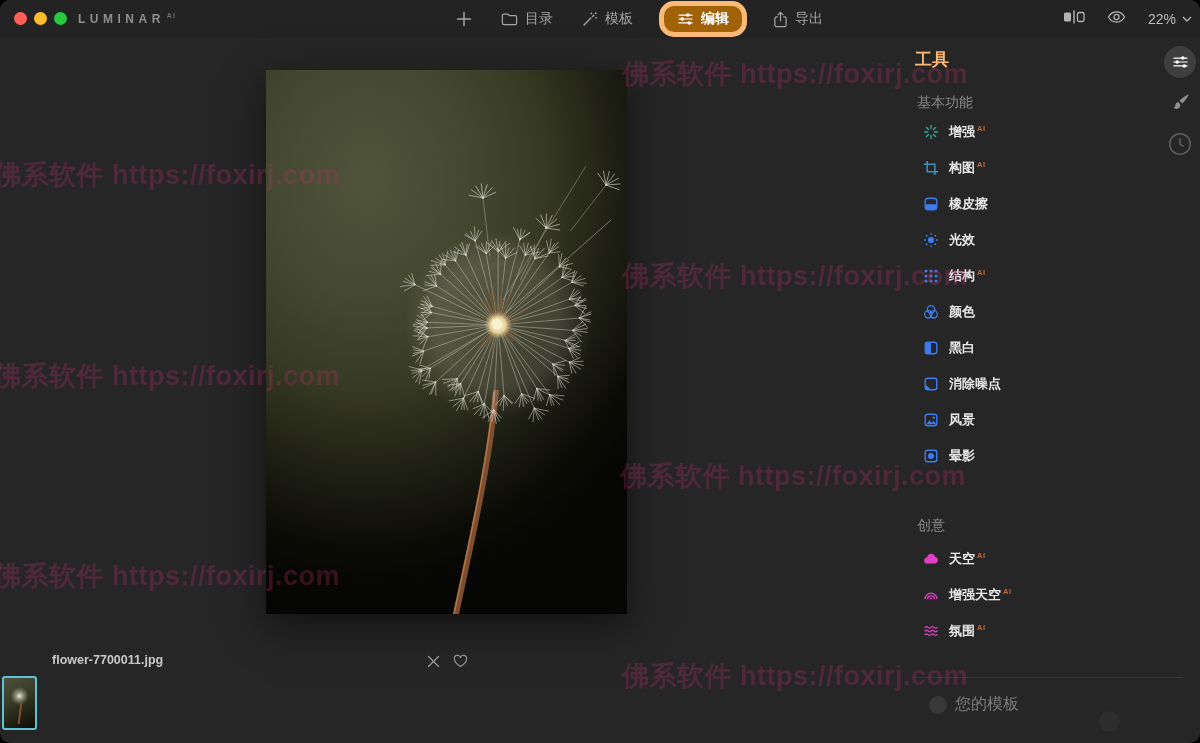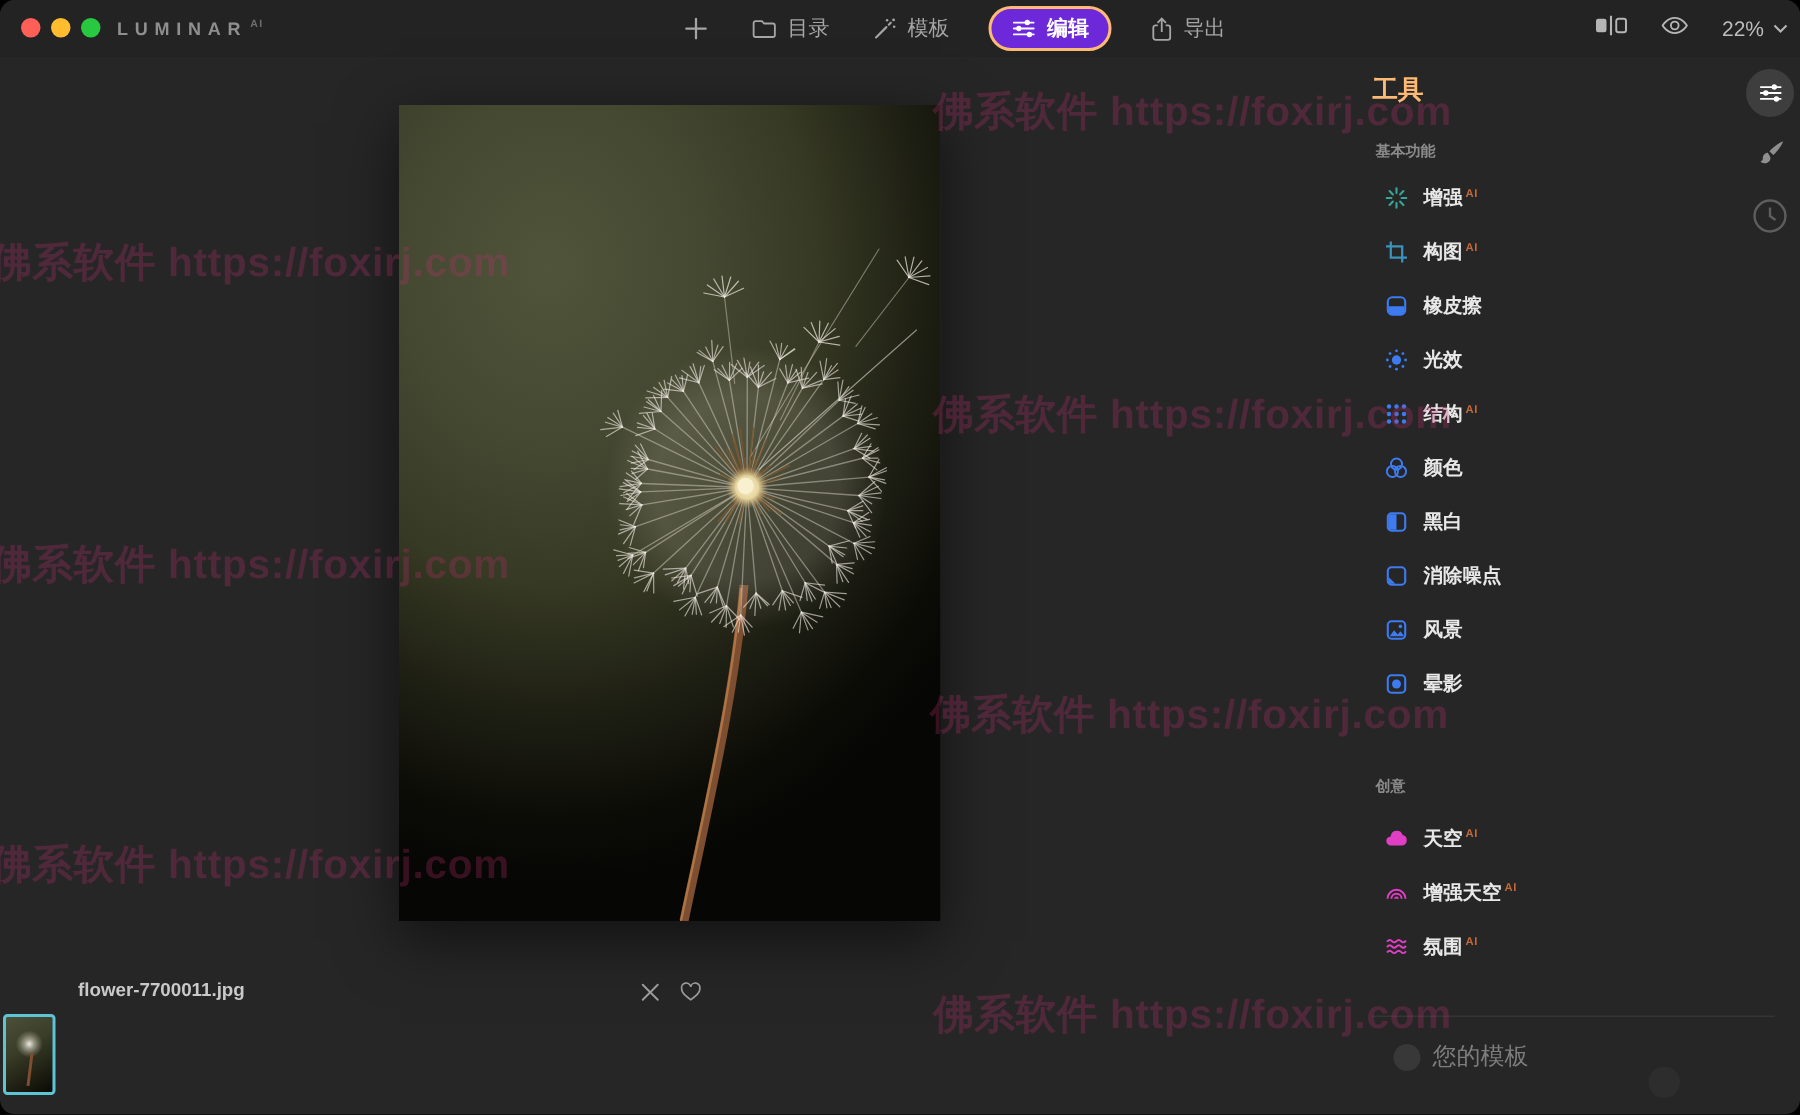--- a/index.html
+++ b/index.html
@@ -14,21 +14,21 @@
   .topbar{position:absolute;left:0;top:0;right:0;height:38px;background:#232323;}
   .traffic{position:absolute;left:14px;top:12px;display:flex;gap:7px;}
   .traffic span{width:13px;height:13px;border-radius:50%;display:block;}
   .t-close{background:#ff5f57;} .t-min{background:#febc2e;} .t-zoom{background:#28c840;}
   .logo{position:absolute;left:78px;top:12px;font-size:12px;letter-spacing:4.5px;
     color:#8f8f8f;font-weight:600;}
   .logo sup{font-size:7px;letter-spacing:1px;color:#6e6e6e;margin-left:2px;}
   .tabbar{position:absolute;left:455px;top:0;height:38px;display:flex;align-items:center;gap:24px;font-family:Liberation Serif, serif;}
   .plusbtn{width:18px;height:18px;display:flex;align-items:center;justify-content:center;margin-right:2px;cursor:pointer;}
   .tab{display:flex;align-items:center;gap:7px;font-size:14px;color:#a5a5a5;padding:5px 2px;cursor:pointer;white-space:nowrap;}
-  .tab.active{background:#6d28d9;border:2px solid #fdba74;border-radius:15px;padding:4px 13px;color:#fff;font-weight:600;}
+  .tab.active{background:#a16207;border:5px solid #fdba74;border-radius:15px;padding:4px 13px;color:#fff;font-weight:600;}
   .ticon{display:flex;align-items:center;}
   .rightctl{position:absolute;right:8px;top:0;height:38px;display:flex;align-items:center;gap:22px;justify-content:space-between;}
   .zoomctl{display:flex;align-items:center;gap:6px;font-size:14px;color:#bdbdbd;cursor:pointer;}
   
   .photo{position:absolute;left:266px;top:70px;width:361px;height:544px;
     background:radial-gradient(ellipse 95% 75% at 28% 20%,
       #50543a 0%, #454831 30%, #363923 52%, #1f2014 72%, #0c0c07 90%, #060604 100%);
     box-shadow:0 12px 38px rgba(0,0,0,.55);}
   .photo svg{position:absolute;left:0;top:0;}
   .fileinfo{position:absolute;left:52px;top:653px;font-size:12.5px;font-weight:700;color:#c9c9c9;}
@@ -39,21 +39,21 @@
       linear-gradient(150deg,#4c503a 0%,#3a3d27 40%,#16160d 85%,#0a0a06 100%);
     cursor:pointer;}
   .thumb::after{content:"";position:absolute;left:15px;top:24px;width:1.5px;height:22px;background:#7d4e30;transform:rotate(7deg);}
   .tpl-hint{position:absolute;left:929px;top:694px;display:flex;align-items:center;gap:8px;cursor:pointer;}
   .tpl-hint .dot{width:18px;height:18px;border-radius:50%;background:#383838;}
   .tpl-hint .lbl{font-size:16px;color:#7d7d7d;}
   .faint-circle{position:absolute;left:1099px;top:711px;width:21px;height:21px;border-radius:50%;background:#2d2d2d;}
   
   .tools{position:absolute;left:903px;top:38px;width:256px;padding:12px 0 0 12px;}
   .tools h1{margin:0;font-size:17px;line-height:20px;color:#fdba74;font-weight:700;}
-  .sec-label{margin:24px 0 0 2px;font-size:10px;line-height:16px;color:#8b8b8b;font-weight:bold;}
+  .sec-label{margin:24px 0 0 2px;font-size:14px;line-height:16px;color:#8b8b8b;}
   .sec-label.second{margin-top:43px;}
   .tool-list{margin-top:4px;}
   .tool-list.second{margin-top:8px;}
   .tool-item{height:36px;display:flex;align-items:center;padding-left:8px;cursor:pointer;border-radius:6px;}
   .tool-item .ic{width:16px;height:16px;display:flex;align-items:center;justify-content:center;}
   .tool-item .tl{margin-left:10px;font-size:13px;font-weight:600;color:#e8e8e8;}
   .tool-item sup{font-size:7.5px;font-weight:700;color:#c4683a;margin-left:2px;letter-spacing:.5px;transform:translateY(-4px);display:inline-block;}
   .divider{position:absolute;left:915px;top:677px;width:268px;height:1px;background:rgba(255,255,255,.07);}
   
   .edge-active{position:absolute;left:1164px;top:46px;width:32px;height:32px;border-radius:50%;

